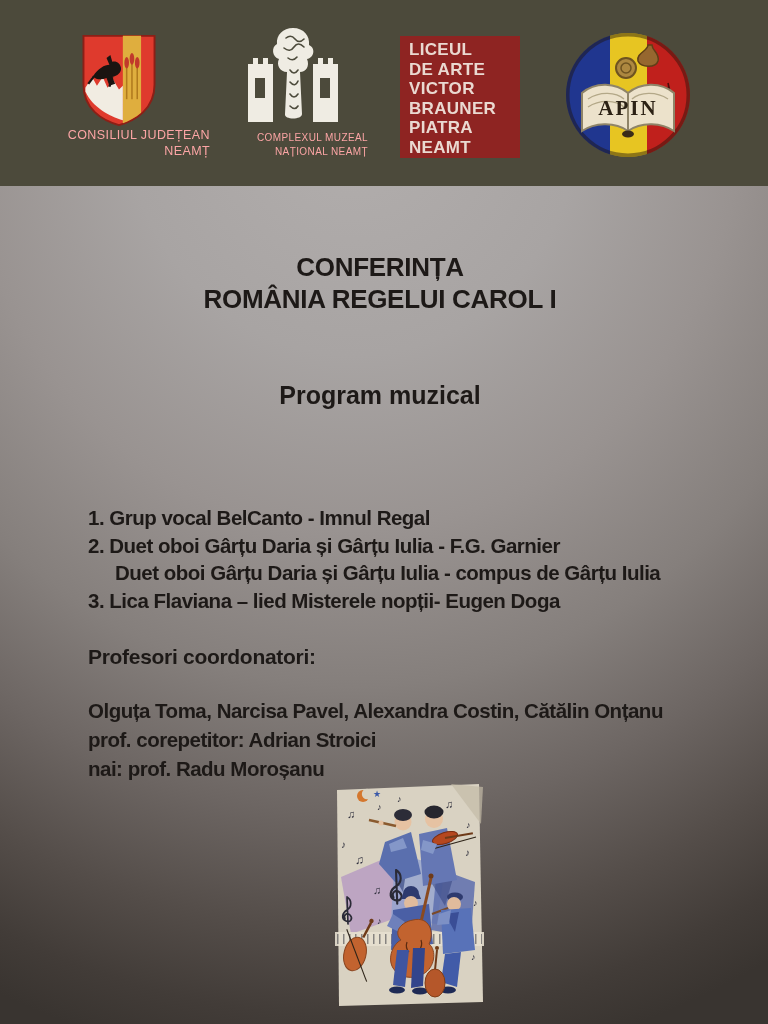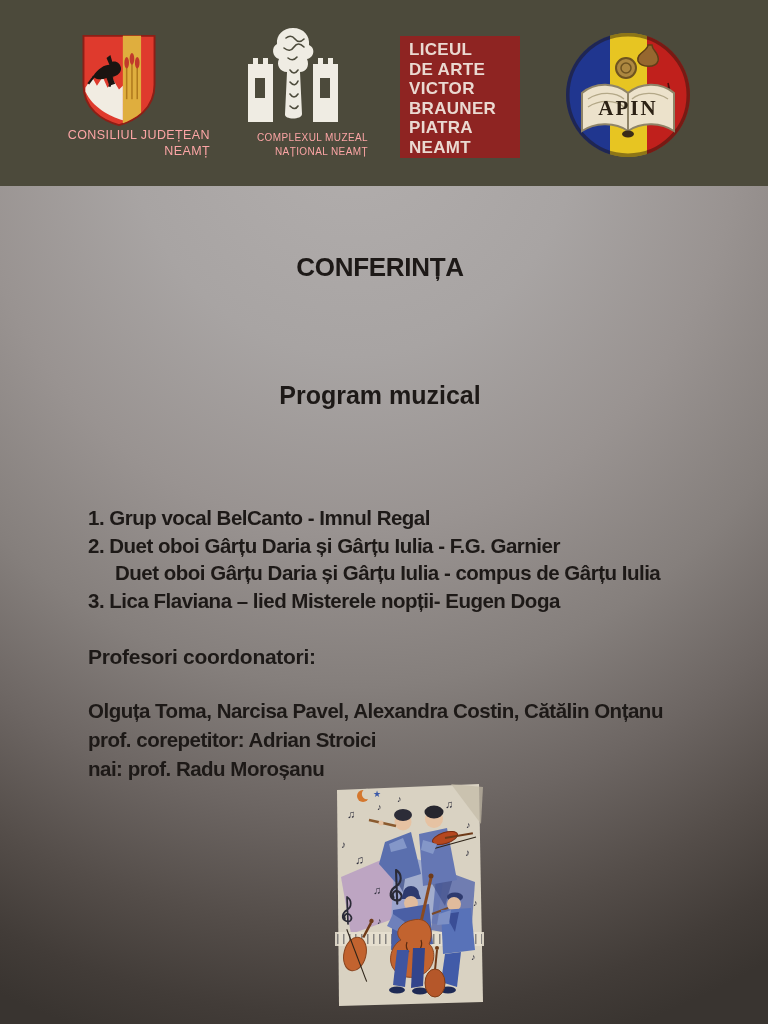--- a/index.html
+++ b/index.html
@@ -119,20 +119,21 @@
         <path d="M110,62 C96,50 76,52 64,62 L64,100 C78,90 98,92 110,100 Z" fill="#ece2cb" stroke="#8f8468" stroke-width="2"></path>
         <path d="M24,68 C36,60 52,61 60,68 M24,76 C36,68 52,69 60,76 M68,68 C76,61 92,60 104,68" fill="none" stroke="#b3a888" stroke-width="1.4"></path>
         <ellipse cx="64" cy="103" rx="6" ry="3.5" fill="#3a2c18"></ellipse>
         <text x="64" y="84" text-anchor="middle" font-family="Liberation Serif,serif" font-size="21" font-weight="bold" fill="#2b2114" letter-spacing="2">APIN</text>
       </svg>
     </div>
   </div>
 
   <div class="txt center-block title">
     <div>CONFERINȚA</div>
+    <div>ROMÂNIA REGELUI CAROL I</div>
   </div>
 
   <div class="txt center-block prog-heading">Program muzical</div>
 
 
   <div class="txt list">
     <div>1. Grup vocal BelCanto - Imnul Regal</div>
     <div>2. Duet oboi Gârțu Daria și Gârțu Iulia - F.G. Garnier</div>
     <div class="indent">Duet oboi Gârțu Daria și Gârțu Iulia - compus de Gârțu Iulia</div>
     <div>3. Lica Flaviana – lied Misterele nopții- Eugen Doga</div>

